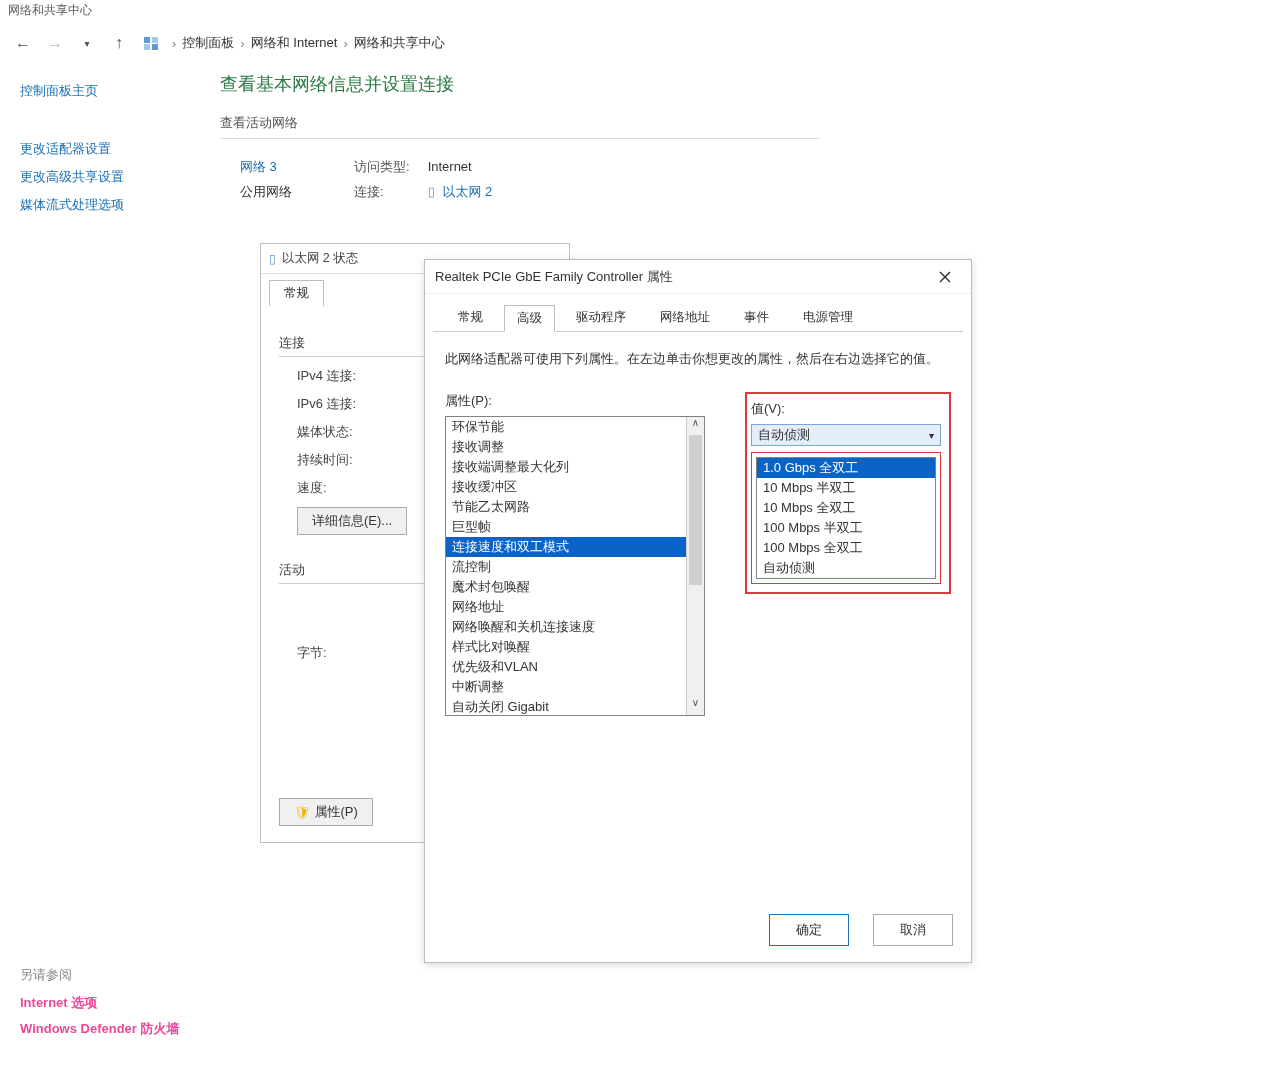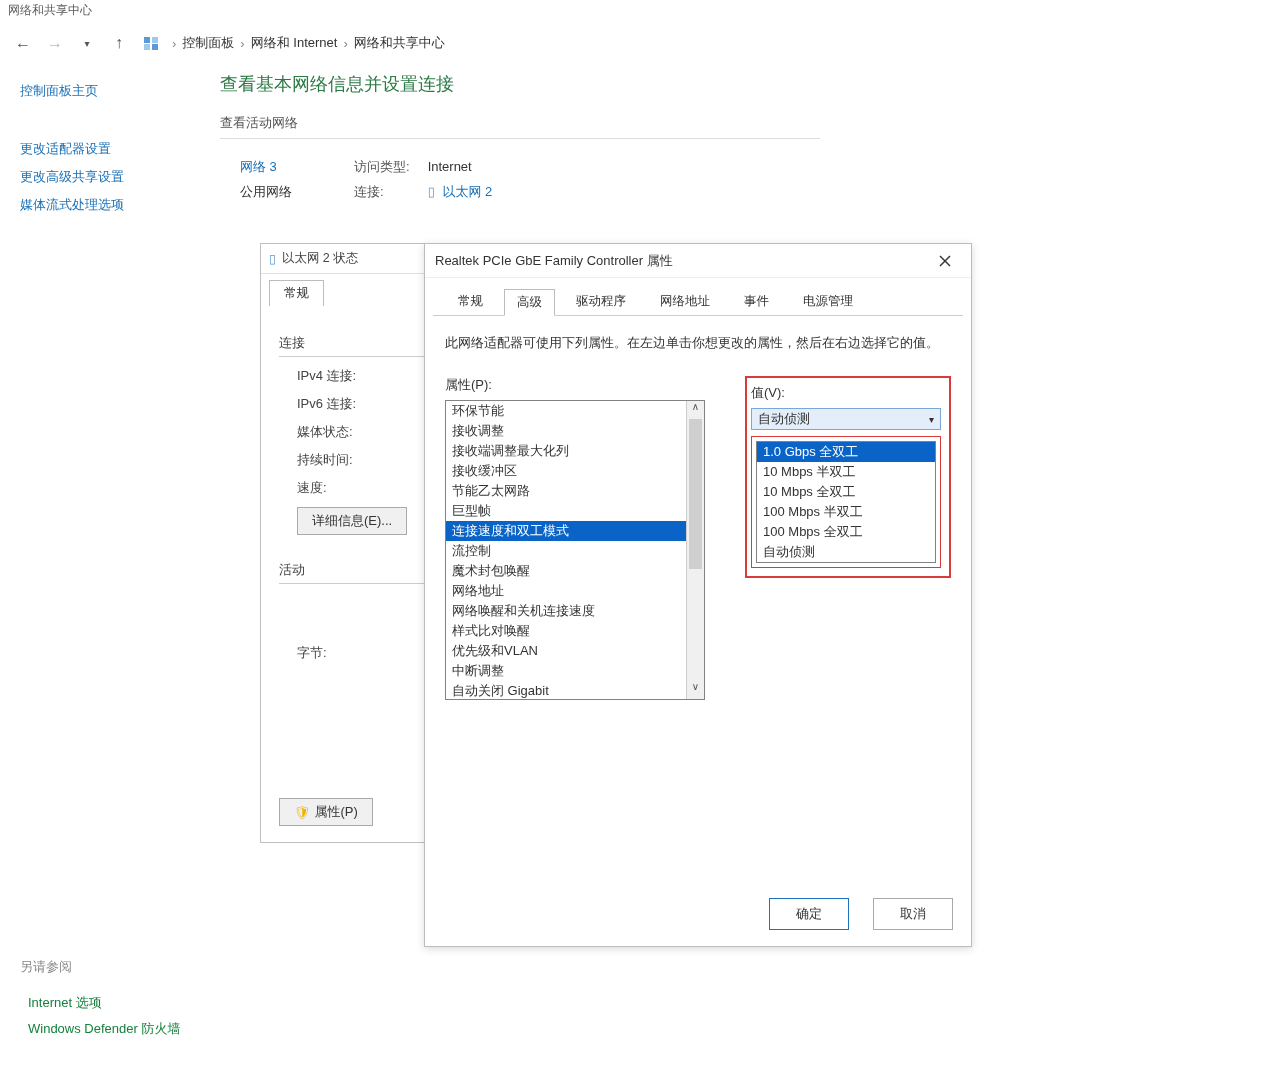--- a/index.html
+++ b/index.html
@@ -18,39 +18,39 @@
 .main-title { color: #2b7a44; font-size: 18px; margin-bottom: 18px; }
 .section-label { color: #555; font-size: 13px; border-bottom: 1px solid #ddd; padding-bottom: 6px; margin-bottom: 16px; width: 600px; }
 .net-row { display: flex; gap: 62px; margin-left: 20px; }
 .net-col { line-height: 1.9; }
 .net-name { color: #1a6fb5; cursor: pointer; }
 .net-label { color: #555; display: inline-block; min-width: 70px; }
 .net-link { color: #1a6fb5; cursor: pointer; }
 .net-link-icon { color: #5b9bd5; margin-right: 4px; }
 
 .see-also { position: absolute; left: 20px; bottom: 24px; }
-.see-also-title { color: #888; margin-bottom: 18px; }
-.see-also-item { color: #15803d; margin: 8px 8px; cursor: pointer; }
+.see-also-title { color: #888; margin-bottom: 10px; }
+.see-also-item { color: #ec4899; margin: 8px 0; cursor: pointer; font-weight: bold; }
 
 
 .dlg-status { position: absolute; left: 260px; top: 243px; width: 310px; height: 600px; background: #fff; border: 1px solid #bfbfbf; }
 .dlg-status .dlg-title { height: 30px; display: flex; align-items: center; padding: 0 8px; gap: 6px; border-bottom: 1px solid #e0e0e0; font-size: 12.5px; color: #444; }
 .dlg-status .tabstrip { background: #fff; padding: 6px 8px 0; }
 .dlg-status .tab { display: inline-block; padding: 4px 14px; border: 1px solid #bcbcbc; border-bottom: none; background: #fff; font-size: 12.5px; }
 .dlg-status .pane { padding: 14px 18px; }
 .group-label { color: #444; margin: 14px 0 4px; }
 .group-rule { border-bottom: 1px solid #ccc; margin-bottom: 10px; }
 .kv { margin: 10px 0 10px 18px; font-size: 13px; color: #444; }
 .btn { display: inline-flex; align-items: center; justify-content: center; padding: 4px 14px; border: 1px solid #aaa; background: #f0f0f0; cursor: pointer; font-size: 13px; }
 .btn-row { margin-top: 10px; margin-left: 18px; }
 .dlg-status .footer { position: absolute; left: 18px; bottom: 16px; display: flex; gap: 16px; }
 .shield { color: #f2b200; margin-right: 4px; }
 
 
-.dlg-props { position: absolute; left: 424px; top: 243px; width: 548px; height: 704px; background: #fff; border: 1px solid #bcbcbc; box-shadow: 0 2px 8px rgba(0,0,0,.15); }
+.dlg-props { position: absolute; left: 424px; top: 259px; width: 548px; height: 704px; background: #fff; border: 1px solid #bcbcbc; box-shadow: 0 2px 8px rgba(0,0,0,.15); }
 .dlg-props .dlg-title { height: 34px; display: flex; align-items: center; justify-content: space-between; padding: 0 10px; font-size: 13px; border-bottom: 1px solid #eee; }
 .close-x { width: 32px; height: 24px; display: flex; align-items: center; justify-content: center; cursor: pointer; }
 .dlg-props .tabstrip { padding: 10px 12px 0; border-bottom: 1px solid #ccc; margin: 0 8px; }
 .dlg-props .tab { display: inline-block; padding: 4px 12px; font-size: 12.5px; margin-right: 8px; cursor: pointer; border: 1px solid transparent; }
 .dlg-props .tab.active { border: 1px solid #bcbcbc; border-bottom: 1px solid #fff; background: #fff; position: relative; top: 1px; }
 .dlg-props .body { padding: 16px 20px; }
 .instruction { color: #333; line-height: 1.7; margin-bottom: 22px; }
 .two-col { display: flex; gap: 40px; align-items: flex-start; }
 .col-left { width: 260px; }
 .col-right { flex: 1; }

